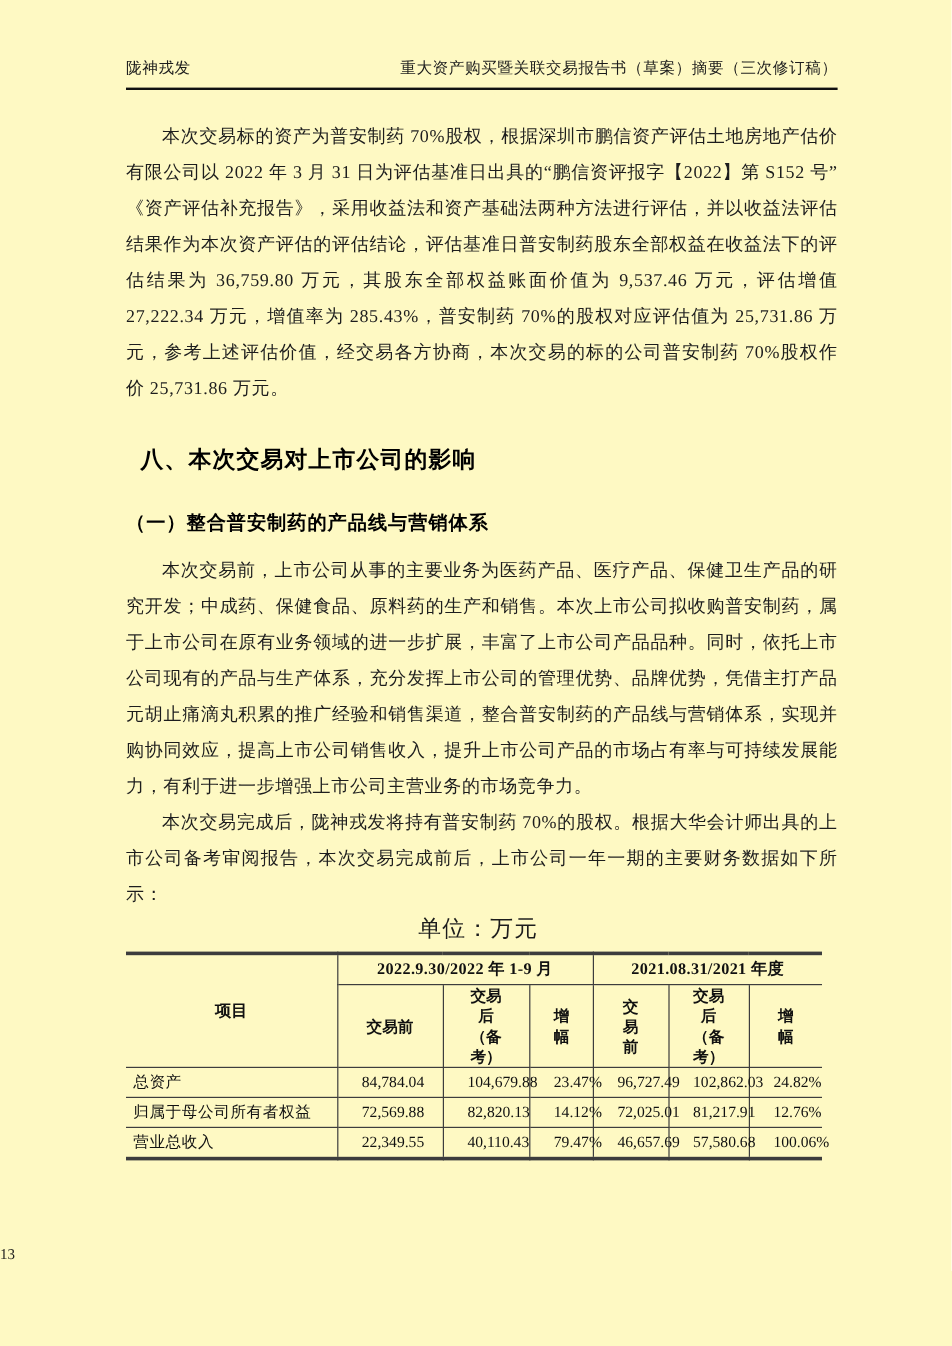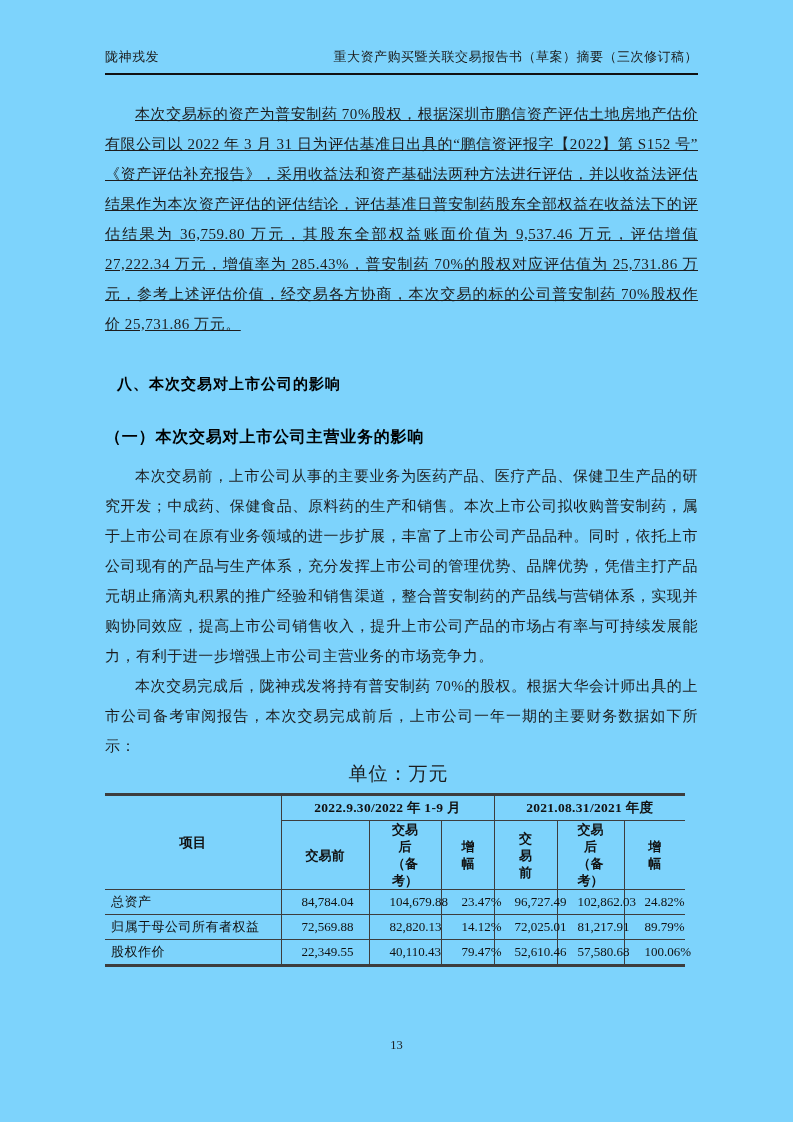--- a/index.html
+++ b/index.html
@@ -1,19 +1,19 @@
 <!DOCTYPE html>
 <html lang="zh"><head>
 <meta charset="utf-8">
 <style>
   html,body { margin:0; padding:0; background:#ffffff; }
   .page {
     position:relative;
     width:793px; height:1122px;
-    background:#7dd3fc;
+    background:#fef9c3;
     overflow:hidden;
     font-family:"Liberation Serif","DejaVu Serif",serif;
     color:#1c1c1c;
   }
   .content {
     position:absolute; left:105px; top:0; width:593px;
   }
   .doc-header {
     margin-top:48px;
     display:flex; justify-content:space-between; align-items:flex-end;
@@ -22,29 +22,29 @@
     border-bottom:2px solid #111;
   }
   p { margin:0; }
   .body {
     font-size:15px; line-height:30px;
     letter-spacing:0.55px;
     text-align:justify;
     text-indent:2em;
     color:#1d1d1d;
   }
-  .p1 { margin-top:24px;text-decoration:underline; }
+  .p1 { margin-top:24px; }
   .p2 { margin-top:12px; }
   .p3 { }
   .h1 {
     margin:32px 0 0 0;
     padding-left:12px;
     font-family:"Liberation Sans","DejaVu Sans",sans-serif;
     font-weight:bold;
-    font-size:15px; line-height:26px;
+    font-size:19px; line-height:26px;
     letter-spacing:1px;
     color:#000;
   }
   .h2 {
     margin:28px 0 0 0;
     font-family:"Liberation Sans","DejaVu Sans",sans-serif;
     font-weight:bold;
     font-size:16px; line-height:24px;
     letter-spacing:0.8px;
     color:#000;
@@ -90,40 +90,40 @@
     text-align:center;
     white-space:pre-line;
     line-height:17px;
   }
   .fin-table td { height:24px; font-size:13px;margin-left:11px; }
   .fin-table .item-cell { text-align:left; padding-left:6px; letter-spacing:0.5px; }
   .fin-table .num-cell { text-align:center; }
   .page-num {
     position:absolute; left:0; width:100%;
     top:1038px;
-    text-align:center;
+    text-align:left;
     font-size:12.5px;
   }
 </style>
 </head>
 <body>
 
 <div class="page">
   <div class="content">
 
     <div class="doc-header">
       <span>陇神戎发</span>
       <span>重大资产购买暨关联交易报告书（草案）摘要（三次修订稿）</span>
     </div>
 
     <p class="body p1">本次交易标的资产为普安制药 70%股权，根据深圳市鹏信资产评估土地房地产估价有限公司以 2022 年 3 月 31 日为评估基准日出具的“鹏信资评报字【2022】第 S152 号”《资产评估补充报告》，采用收益法和资产基础法两种方法进行评估，并以收益法评估结果作为本次资产评估的评估结论，评估基准日普安制药股东全部权益在收益法下的评估结果为 36,759.80 万元，其股东全部权益账面价值为 9,537.46 万元，评估增值 27,222.34 万元，增值率为 285.43%，普安制药 70%的股权对应评估值为 25,731.86 万元，参考上述评估价值，经交易各方协商，本次交易的标的公司普安制药 70%股权作价 25,731.86 万元。</p>
 
     <h1 class="h1">八、本次交易对上市公司的影响</h1>
 
-    <h2 class="h2">（一）本次交易对上市公司主营业务的影响</h2>
+    <h2 class="h2">（一）整合普安制药的产品线与营销体系</h2>
 
     <p class="body p2">本次交易前，上市公司从事的主要业务为医药产品、医疗产品、保健卫生产品的研究开发；中成药、保健食品、原料药的生产和销售。本次上市公司拟收购普安制药，属于上市公司在原有业务领域的进一步扩展，丰富了上市公司产品品种。同时，依托上市公司现有的产品与生产体系，充分发挥上市公司的管理优势、品牌优势，凭借主打产品元胡止痛滴丸积累的推广经验和销售渠道，整合普安制药的产品线与营销体系，实现并购协同效应，提高上市公司销售收入，提升上市公司产品的市场占有率与可持续发展能力，有利于进一步增强上市公司主营业务的市场竞争力。</p>
 
 
     <p class="body p3">本次交易完成后，陇神戎发将持有普安制药 70%的股权。根据大华会计师出具的上市公司备考审阅报告，本次交易完成前后，上市公司一年一期的主要财务数据如下所示：</p>
 
     <div class="unit-note">单位：万元</div>
 
     <table class="fin-table">
       <colgroup>
@@ -162,28 +162,28 @@
           <td class="num-cell">102,862.03</td>
           <td class="num-cell no-r">24.82%</td>
         </tr>
         <tr>
           <td class="item-cell no-l">归属于母公司所有者权益</td>
           <td class="num-cell">72,569.88</td>
           <td class="num-cell">82,820.13</td>
           <td class="num-cell">14.12%</td>
           <td class="num-cell">72,025.01</td>
           <td class="num-cell">81,217.91</td>
-          <td class="num-cell no-r">89.79%</td>
+          <td class="num-cell no-r">12.76%</td>
         </tr>
         <tr>
-          <td class="item-cell no-l">股权作价</td>
+          <td class="item-cell no-l">营业总收入</td>
           <td class="num-cell">22,349.55</td>
           <td class="num-cell">40,110.43</td>
           <td class="num-cell">79.47%</td>
-          <td class="num-cell">52,610.46</td>
+          <td class="num-cell">46,657.69</td>
           <td class="num-cell">57,580.68</td>
           <td class="num-cell no-r">100.06%</td>
         </tr>
       </tbody>
     </table>
   </div>
 
   <div class="page-num">13</div>
 </div>
 

